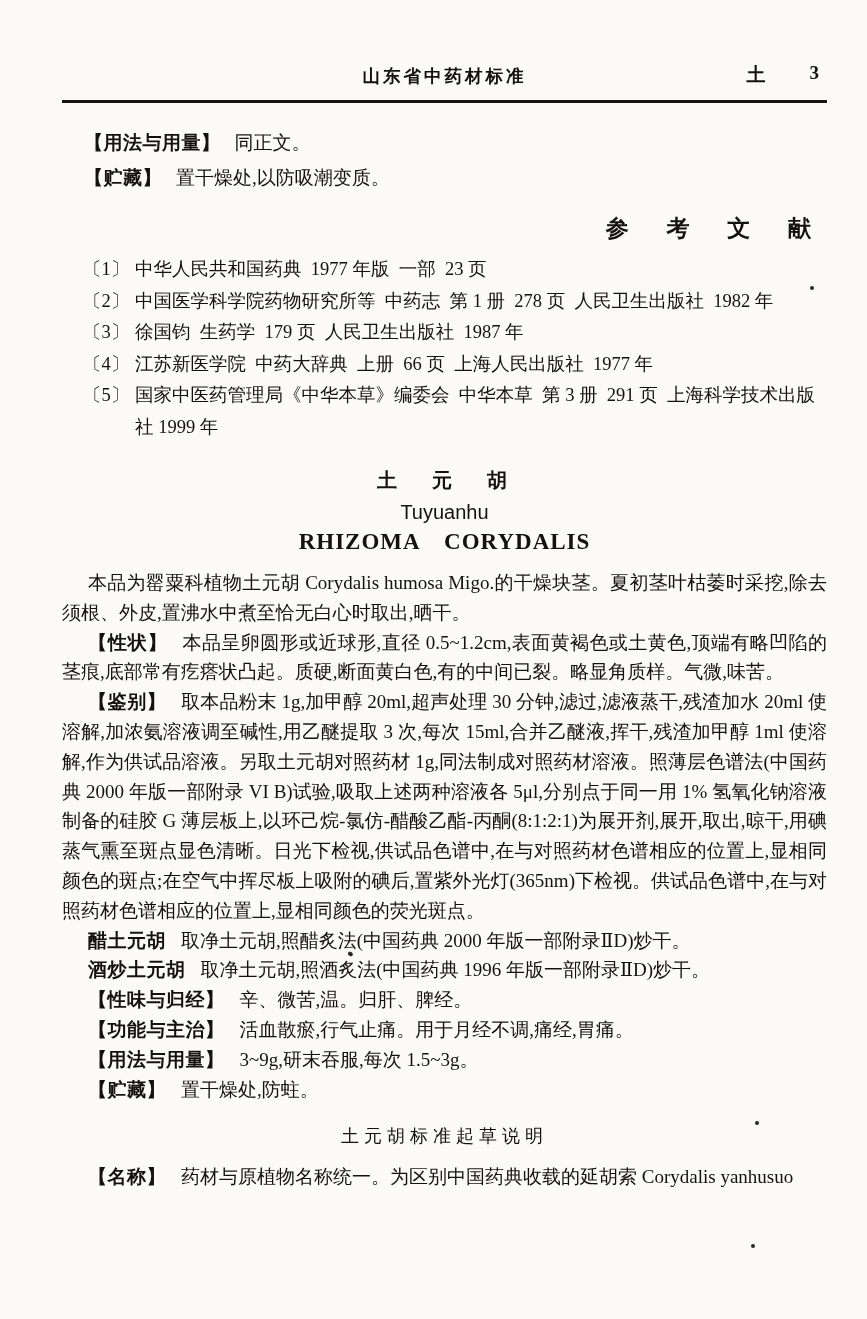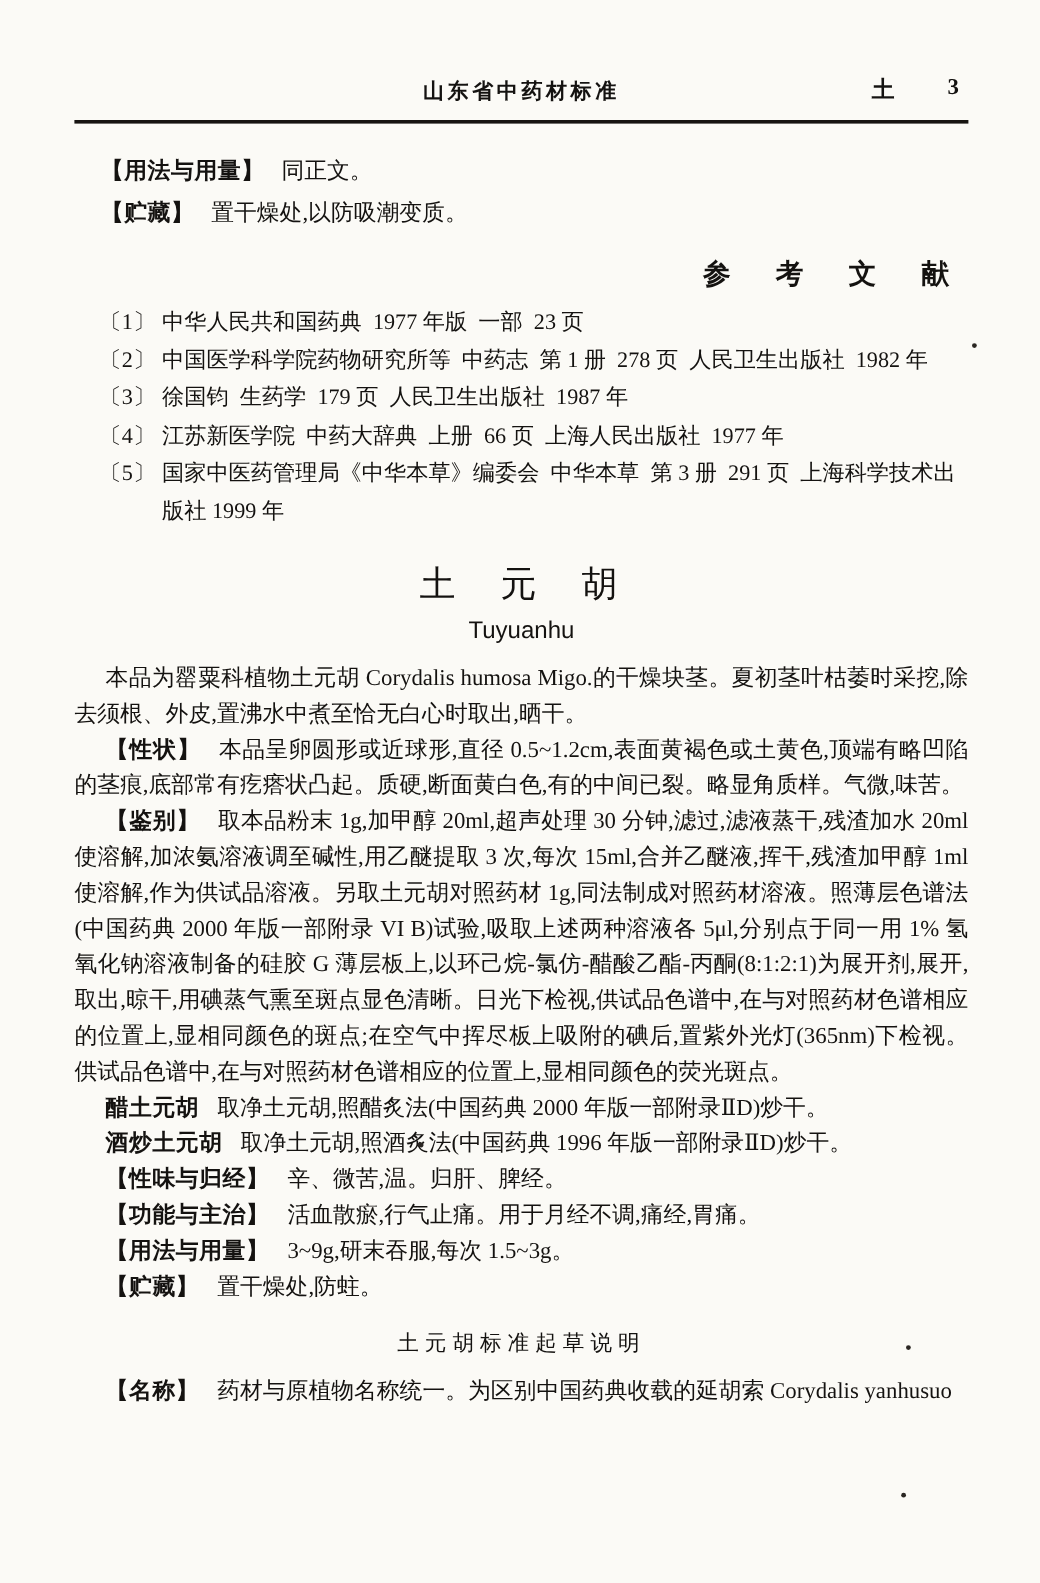--- a/index.html
+++ b/index.html
@@ -5,21 +5,21 @@
   * { margin: 0; padding: 0; box-sizing: border-box; }
   html, body { width: 867px; height: 1319px; }
   body {
     background: #fbfaf6;
     color: #141210;
     font-family: "Liberation Serif", "DejaVu Serif", serif;
     font-size: 19px;
     overflow: hidden;
     position: relative;
   }
-  .page { position: absolute; inset: 0; padding: 62px 60px 0 62px; }
+  .page { position: absolute; inset: 0; padding: 62px 40px 0 62px; }
 
   
   .header { position: relative; height: 30px; }
   .header-title {
     position: absolute; left: 0; right: 0; top: 2px;
     text-align: center; font-size: 17.5px; letter-spacing: 3px; font-weight: 600;
   }
   .header-right {
     position: absolute; right: 8px; top: 0;
     display: flex; gap: 44px; font-size: 19px; font-weight: bold;
@@ -36,21 +36,21 @@
     margin-top: 18px; text-align: right;
     font-size: 23px; font-weight: bold; letter-spacing: 16px; text-indent: 16px;
   }
   .refs { margin-top: 10px; margin-left: 21px; font-size: 18.5px; }
   .ref { display: flex; line-height: 31.5px; }
   .ref-num { width: 52px; flex: none; }
   .ref-text { white-space: pre-wrap; flex: 1; }
 
   
   .title-block { margin-top: 24px; text-align: center; }
-  .title-cn { font-size: 30px; font-weight: normal; letter-spacing: 5px; word-spacing: 20px; }
+  .title-cn { font-size: 20px; font-weight: bold; letter-spacing: 5px; word-spacing: 20px; }
   .title-pinyin { margin-top: 7px; font-size: 20px; font-family: "Liberation Sans", "DejaVu Sans", sans-serif; }
   .title-latin { margin-top: 5px; font-size: 23px; font-weight: bold; letter-spacing: 1px; word-spacing: 18px; }
 
   
   .body-text { margin-top: 13px; }
   .para {
     text-align: justify; line-height: 29.8px; text-indent: 26px;
   }
   .para .lab2 { font-weight: bold; margin-right: 15px; letter-spacing: 0.5px; }
   .para .txt { white-space: pre-wrap; }
@@ -112,20 +112,21 @@
     </div>
     <div class="ref">
       <span class="ref-num">〔5〕</span>
       <span class="ref-text">国家中医药管理局《中华本草》编委会  中华本草  第 3 册  291 页  上海科学技术出版社 1999 年</span>
     </div>
   </div>
 
   <div class="title-block">
     <h1 class="title-cn">土 元 胡</h1>
     <div class="title-pinyin">Tuyuanhu</div>
+    <div class="title-latin">RHIZOMA CORYDALIS</div>
   </div>
 
   <div class="body-text">
     <p class="para"><span class="txt">本品为罂粟科植物土元胡 Corydalis humosa Migo.的干燥块茎。夏初茎叶枯萎时采挖,除去须根、外皮,置沸水中煮至恰无白心时取出,晒干。</span></p>
 
     <p class="para">
       <span class="lab2">【性状】</span><span class="txt">本品呈卵圆形或近球形,直径 0.5~1.2cm,表面黄褐色或土黄色,顶端有略凹陷的茎痕,底部常有疙瘩状凸起。质硬,断面黄白色,有的中间已裂。略显角质样。气微,味苦。</span>
     </p>
     <p class="para">
       <span class="lab2">【鉴别】</span><span class="txt">取本品粉末 1g,加甲醇 20ml,超声处理 30 分钟,滤过,滤液蒸干,残渣加水 20ml 使溶解,加浓氨溶液调至碱性,用乙醚提取 3 次,每次 15ml,合并乙醚液,挥干,残渣加甲醇 1ml 使溶解,作为供试品溶液。另取土元胡对照药材 1g,同法制成对照药材溶液。照薄层色谱法(中国药典 2000 年版一部附录 VI B)试验,吸取上述两种溶液各 5μl,分别点于同一用 1% 氢氧化钠溶液制备的硅胶 G 薄层板上,以环己烷-氯仿-醋酸乙酯-丙酮(8:1:2:1)为展开剂,展开,取出,晾干,用碘蒸气熏至斑点显色清晰。日光下检视,供试品色谱中,在与对照药材色谱相应的位置上,显相同颜色的斑点;在空气中挥尽板上吸附的碘后,置紫外光灯(365nm)下检视。供试品色谱中,在与对照药材色谱相应的位置上,显相同颜色的荧光斑点。</span>

